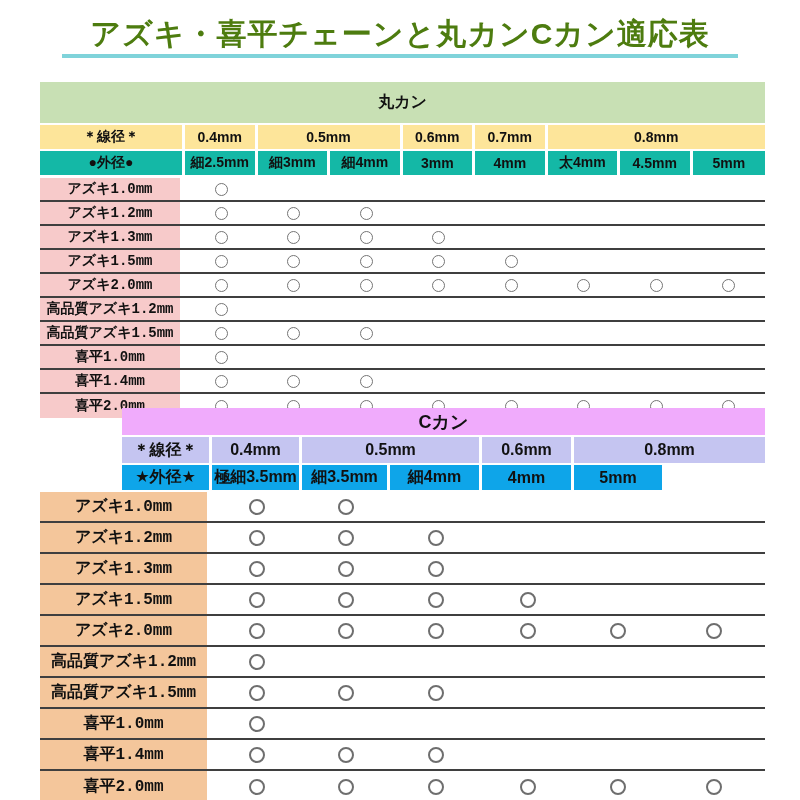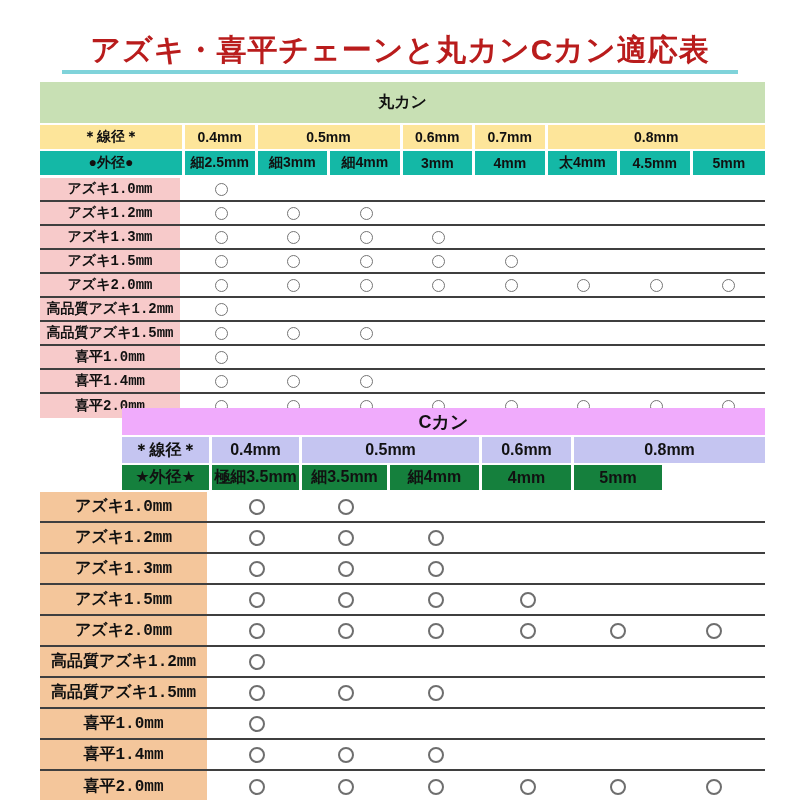--- a/index.html
+++ b/index.html
@@ -5,21 +5,21 @@
   * { margin:0; padding:0; box-sizing:border-box; }
   html,body { background:#ffffff; }
   .page {
     position:relative; width:800px; height:800px; overflow:hidden;
     background:#ffffff;
     font-family:"Liberation Sans","DejaVu Sans",sans-serif;
     color:#111;
   }
   
   .title-wrap { position:absolute; top:14px; left:0; width:800px; text-align:center; }
-  .title { display:inline-block; font-size:30px; font-weight:bold; color:#b91c1c; letter-spacing:1px; line-height:1.3;margin-top:16px; }
+  .title { display:inline-block; font-size:30px; font-weight:bold; color:#4d7c0f; letter-spacing:1px; line-height:1.3; }
   .underline { width:676px; height:4px; background:#7fd3da; margin:1px auto 0; }
 
   
   .tbl { position:absolute; left:40px; width:725px; }
   .band { display:flex; align-items:center; justify-content:center; font-weight:bold; color:#111; }
   .hrow { display:grid; }
   .hcell {
     display:flex; align-items:center; justify-content:center;
     font-weight:bold; border-right:3px solid #ffffff;
   }
@@ -53,21 +53,21 @@
   
   .ck { top:408px; }
   .ck .band { height:27px; margin-bottom:2px; margin-left:82px; background:#f0abfc; font-size:18px; }
   .ck-head-cols { grid-template-columns:82px 90px 90px 88px 92px 92px 88px 103px; }
   .ck-body-cols { grid-template-columns:172px 90px 88px 92px 92px 88px 103px; }
   .ck .hrow { margin-bottom:2px; }
   .ck .hrow.wire { height:26px; }
   .ck .hrow.outer { height:25px; }
   .ck .hcell { font-size:16px; }
   .ck-p { background:#c5c5f1; }
-  .ck-y2 { background:#15803d; }
+  .ck-y2 { background:#0ea5e9; }
   .ck .brow { height:31px; }
   .ck .rlabel { background:#f4c69b; font-size:16px; }
 </style>
 </head>
 <body>
 
 <div class="page">
 
   <div class="title-wrap">
     <div class="title">アズキ・喜平チェーンと丸カンCカン適応表</div>

